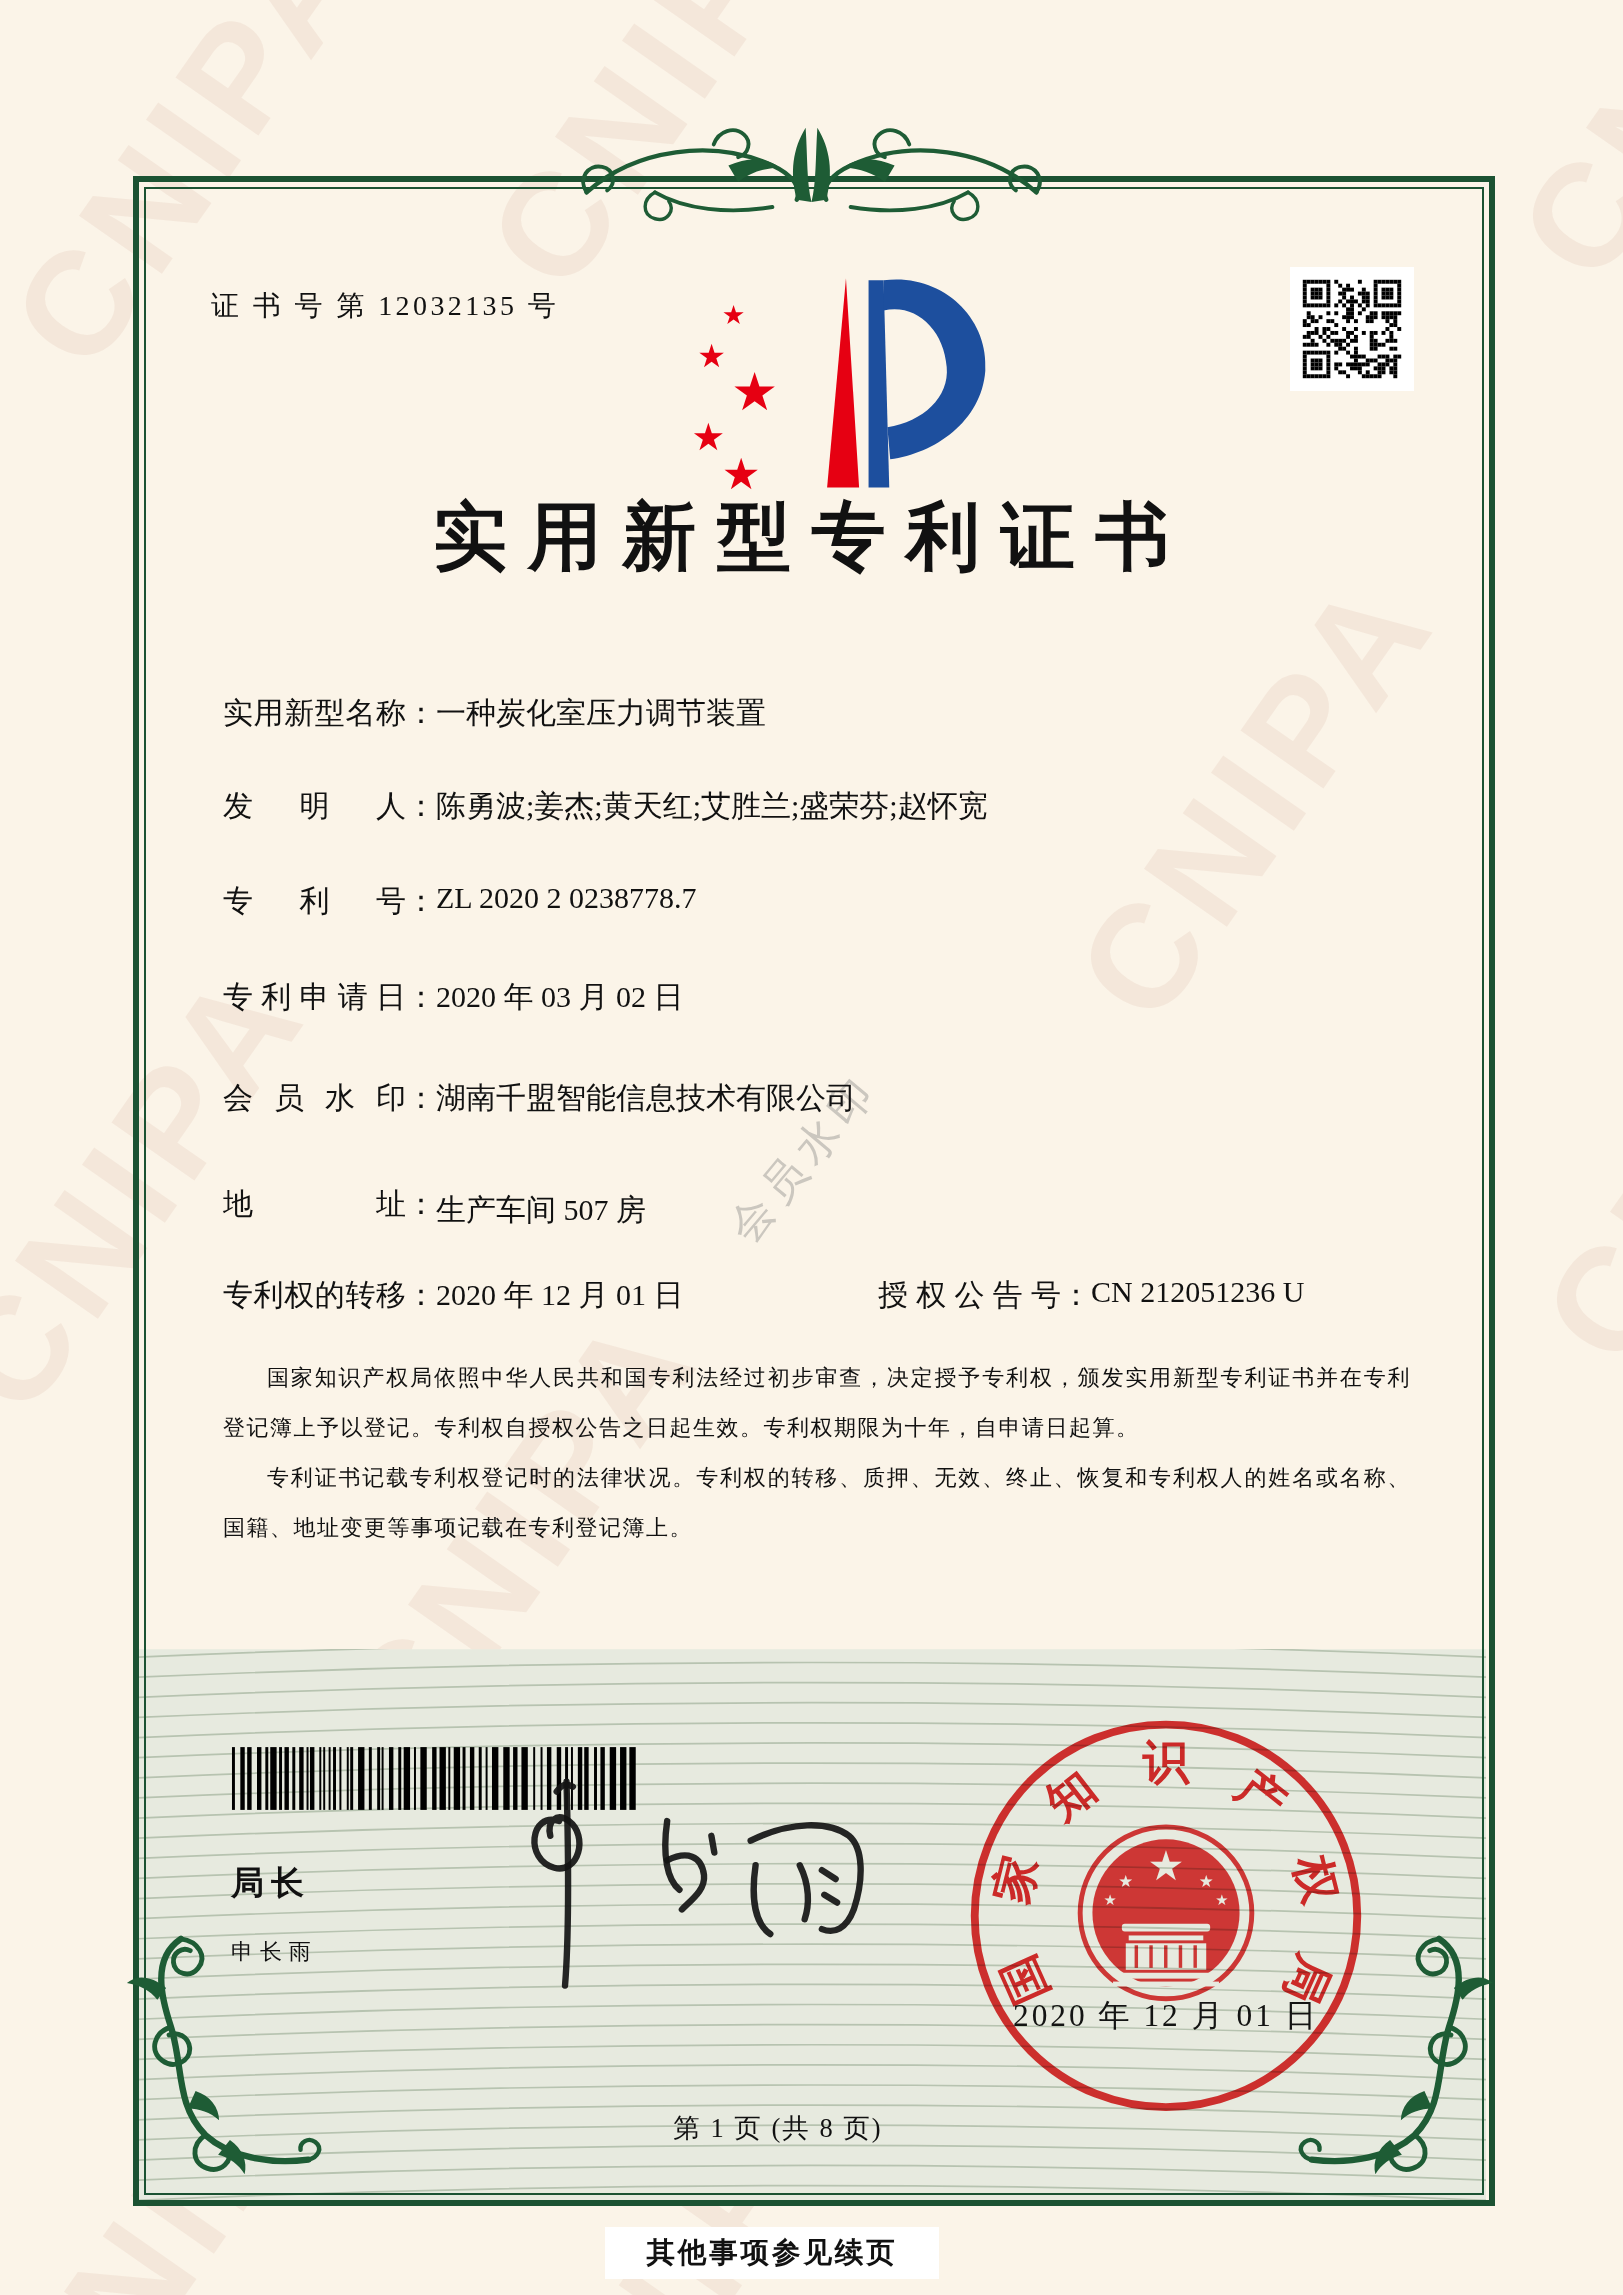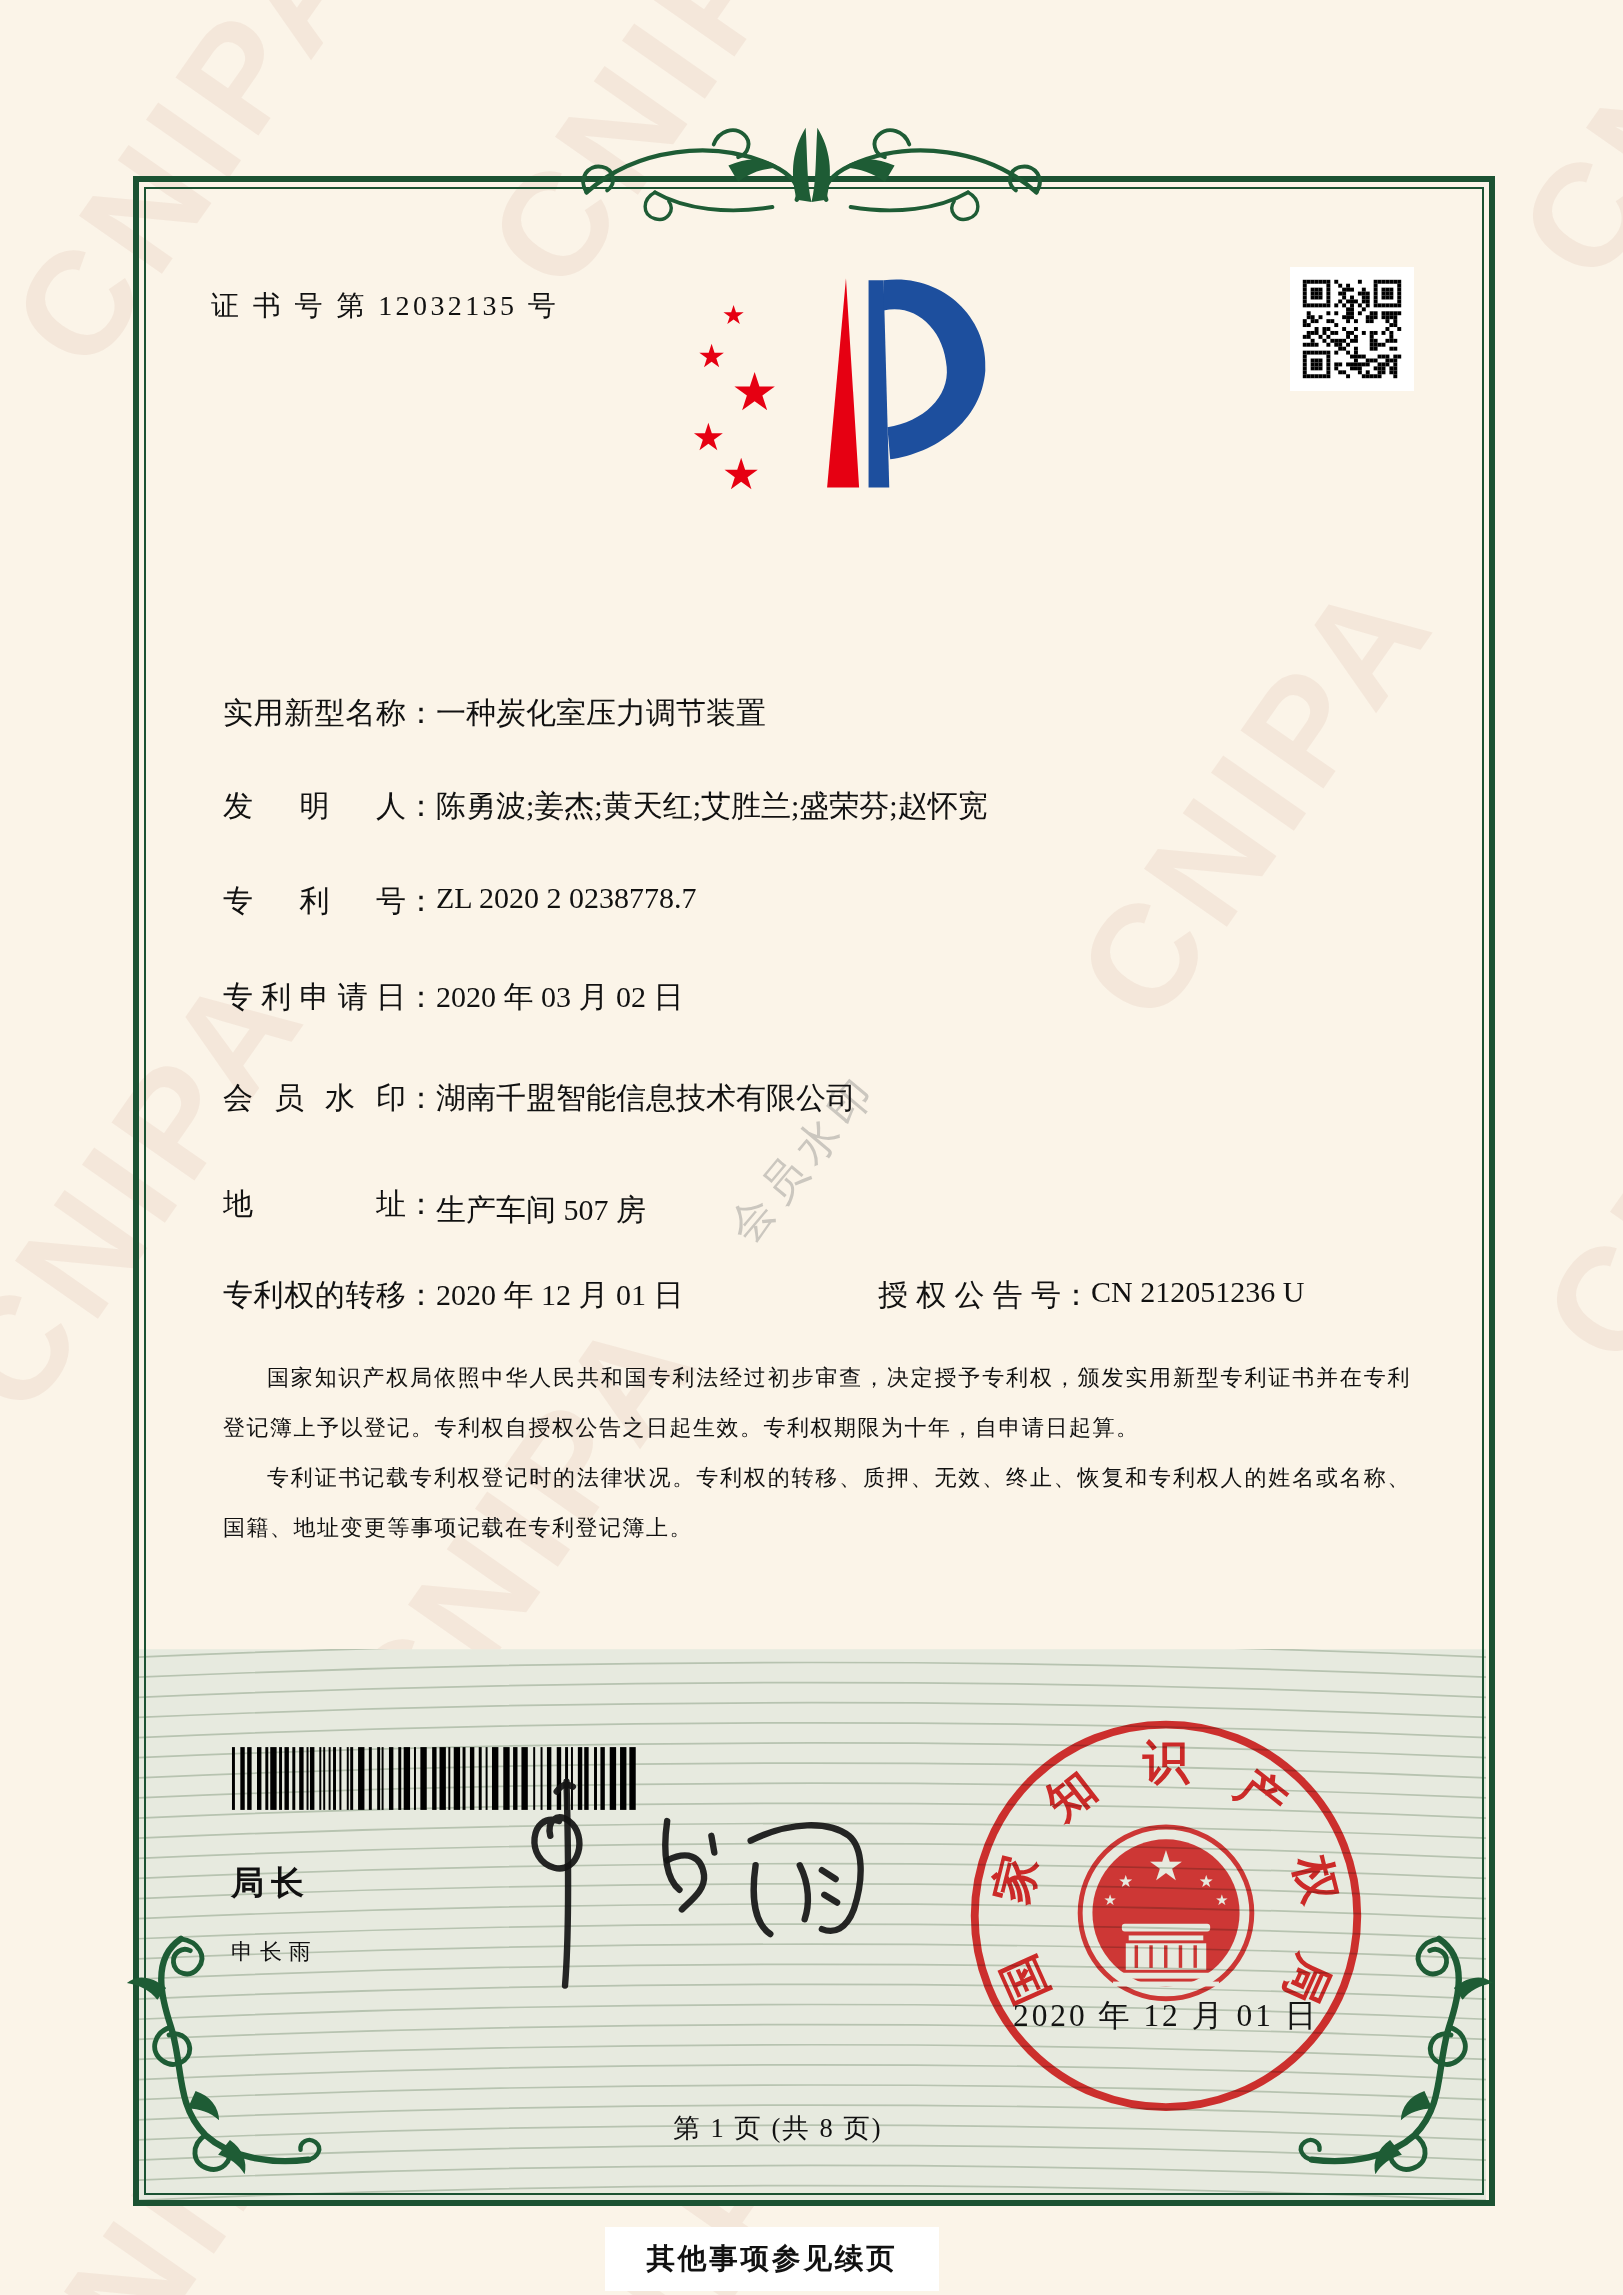--- a/index.html
+++ b/index.html
@@ -71,21 +71,21 @@
   #seal{position:absolute;left:960px;top:1702px;z-index:6;mix-blend-mode:multiply;}
   #seal .ring{stroke:#e02222;stroke-width:16;fill:none;opacity:.92;}
   #seal-arc text{font-family:"Liberation Serif",serif;font-weight:700;font-size:95px;
       fill:#e02222;text-anchor:middle;dominant-baseline:central;opacity:.95;}
   #seal .emb{opacity:.88;}
   #seal-date{font-size:64px;letter-spacing:6px;fill:#151515;text-anchor:middle;
       font-family:"Liberation Serif",serif;}
 
   #page-info{position:absolute;left:557px;top:2110px;width:442px;text-align:center;
       font-size:26.5px;letter-spacing:2px;z-index:5;}
-  #cont-box{position:absolute;left:605px;top:2227px;width:334px;height:64px;background:#ffffff;
+  #cont-box{position:absolute;left:605px;top:2227px;width:334px;height:52px;background:#ffffff;
       z-index:5;display:flex;align-items:center;justify-content:center;}
   #cont-note{font-size:28.5px;font-weight:700;letter-spacing:2.9px;}
 </style>
 </head>
 <body>
 
 <div id="page">
 
   <span class="wm" style="left:-59px;top:59px">CNIPA</span>
   <span class="wm" style="left:417px;top:-19.6px">CNIPA</span>
@@ -482,20 +482,21 @@
         <rect x="218" y="50" width="8" height="8"></rect>
         <rect x="218" y="58" width="8" height="8"></rect>
         <rect x="218" y="66" width="8" height="8"></rect>
         <rect x="218" y="74" width="8" height="8"></rect>
         <rect x="218" y="90" width="8" height="8"></rect>
         <rect x="218" y="122" width="8" height="8"></rect>
         <rect x="218" y="178" width="8" height="8"></rect>
       </g>
   </svg>
 
+  <div id="title">实用新型专利证书</div>
 
   <div class="row" style="top:693px">
     <span class="lbl">实用新型名称</span><span class="colon">：</span><span class="val">一种炭化室压力调节装置</span>
   </div>
   <div class="row" style="top:786px">
     <span class="lbl">发明人</span><span class="colon">：</span><span class="val">陈勇波;姜杰;黄天红;艾胜兰;盛荣芬;赵怀宽</span>
   </div>
   <div class="row" style="top:881px">
     <span class="lbl">专利号</span><span class="colon">：</span><span class="val">ZL 2020 2 0238778.7</span>
   </div>

